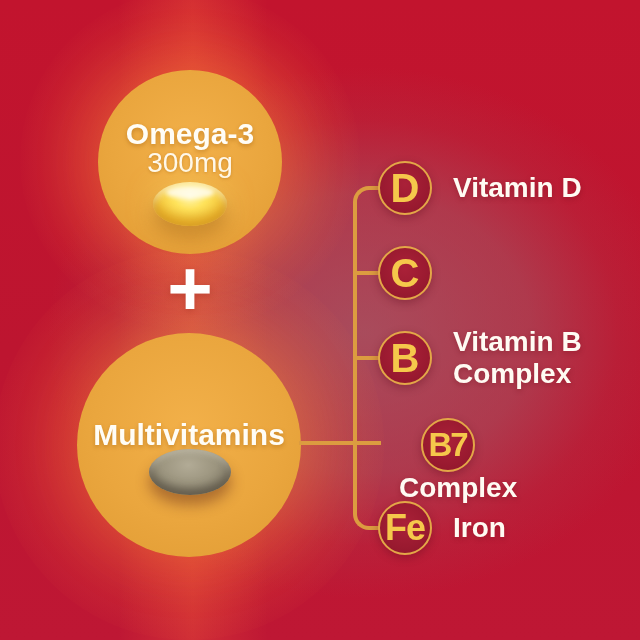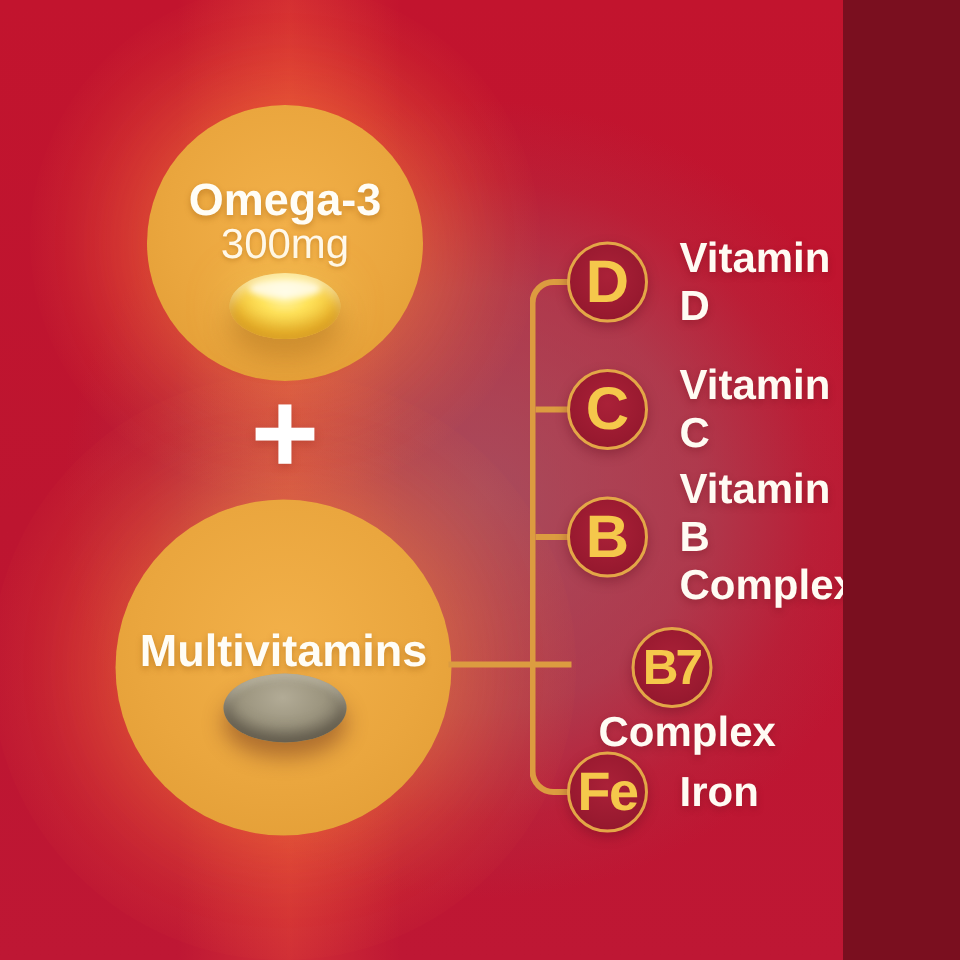--- a/index.html
+++ b/index.html
@@ -1,17 +1,17 @@
 <!DOCTYPE html>
 <html><head>
 <meta charset="utf-8">
 <style>
   html,body{margin:0;padding:0;background:#7a0f1f;}
   .stage{
-    position:relative;width:562px;height:640px;overflow:hidden;
+    position:relative;width:640px;height:640px;overflow:hidden;
     font-family:"Liberation Sans",sans-serif;
     background:
       radial-gradient(ellipse 62% 52% at 57% 52%, rgba(152,120,128,0.55) 0%, rgba(152,112,120,0.40) 42%, rgba(165,80,90,0.16) 64%, rgba(175,40,60,0) 80%),
       linear-gradient(180deg,#C2142E 0%,#BD1530 55%,#BE1734 100%);
   }
   .bg-streak{
     position:absolute;left:118px;top:0;width:150px;height:640px;
     background:linear-gradient(90deg, rgba(255,110,60,0) 0%, rgba(255,105,60,0.28) 50%, rgba(255,110,60,0) 100%);
     pointer-events:none;
   }
@@ -129,21 +129,20 @@
     <div class="badge">
       <span class="sym-lg">D</span>
     </div>
     <div class="nutrient-label">Vitamin D</div>
   </div>
 
   <div class="nutrient-row row-c">
     <div class="badge">
       <span class="sym-lg">C</span>
     </div>
-    <div class="nutrient-label">Vitamin C</div>
   </div>
 
   <div class="nutrient-row row-b">
     <div class="badge">
       <span class="sym-lg">B</span>
     </div>
     <div class="nutrient-label">Vitamin B Complex</div>
   </div>
 
   <div class="nutrient-row row-b7">

